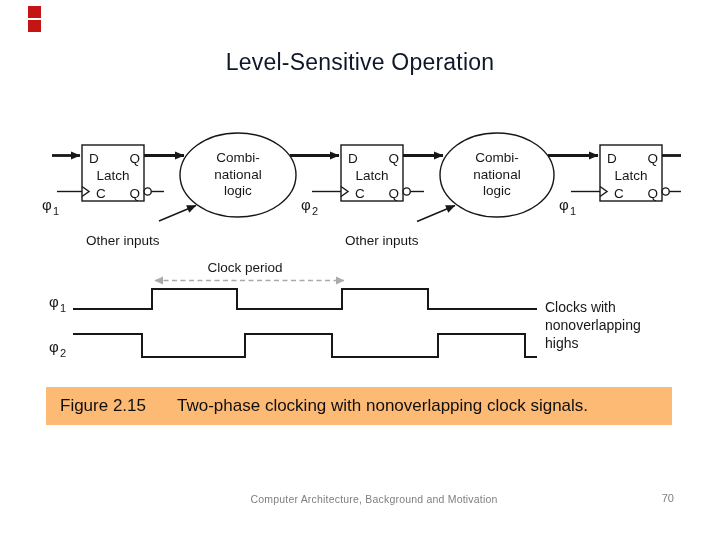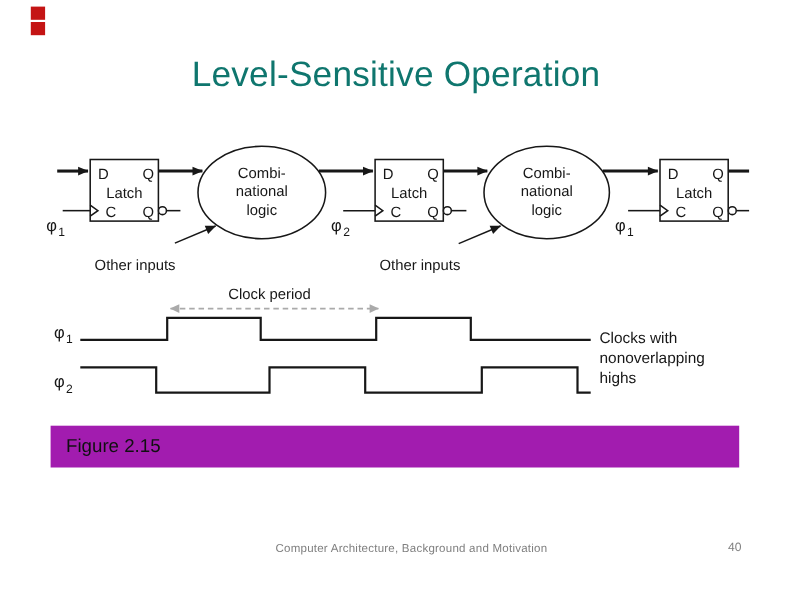--- a/index.html
+++ b/index.html
@@ -4,40 +4,40 @@
 <style>
   html,body { margin:0; padding:0; background:#e8e8e8; }
   .slide {
     position:relative; width:720px; height:540px; background:#ffffff;
     font-family:"Liberation Sans", sans-serif; overflow:hidden;
   }
   .logo { position:absolute; left:28px; top:6px; }
   .logo-sq { width:13px; height:12px; background:#c41414; margin-bottom:2px; }
   .title {
     position:absolute; top:49px; left:0; right:0; margin:0;
-    text-align:center; font-size:32px; font-weight:400; color:#0f766e;
+    text-align:center; font-size:23px; font-weight:400; color:#0f172a;
     letter-spacing:0.2px;
   }
   svg.diagram { position:absolute; left:0; top:0; }
   
   .shape  { fill:#ffffff; stroke:#171717; stroke-width:1.4; }
   .wire   { fill:none; stroke:#171717; stroke-width:1.4; }
   .thick  { fill:none; stroke:#171717; stroke-width:2.8; }
   .trace  { fill:none; stroke:#171717; stroke-width:2; }
   .dash   { fill:none; stroke:#aaaaaa; stroke-width:1.5; stroke-dasharray:5 3.5; }
   text.dl  { font-size:13.5px; fill:#171717; }
   text.el  { font-size:13.5px; fill:#171717; text-anchor:middle; }
   text.lab { font-size:13.5px; fill:#171717; }
   text.ann { font-size:14px;  fill:#171717; }
   text.phi { font-size:15px;  fill:#171717; }
   text.sub { font-size:11px;  fill:#171717; }
   text.cp  { font-size:13.5px; fill:#171717; text-anchor:middle; }
   .caption {
     position:absolute; left:46px; top:387px; width:626px; height:38px;
-    background:#a21caf; display:flex; align-items:center;
+    background:#fdba74; display:flex; align-items:center;
     font-size:17px; color:#101010; white-space:nowrap;
   }
   .caption .fig { margin-left:14px; }
   .caption .cap { margin-left:31px; }
   .footer {
     position:absolute; left:0; right:0; top:493px; text-align:center;
     font-size:10.5px; color:#7f7f7f; letter-spacing:0.2px;margin-left:28px;
   }
   .pagenum {
     position:absolute; top:492px; right:46px;
@@ -148,18 +148,19 @@
     <text class="sub" x="60" y="357">2</text>
     <polyline class="trace" points="73,334 142,334 142,357 245,357 245,334 332,334 332,357 438,357 438,334 525,334 525,357 537,357"></polyline>
 
     <text class="ann" x="545" y="312">Clocks with</text>
     <text class="ann" x="545" y="330">nonoverlapping</text>
     <text class="ann" x="545" y="348">highs</text>
   </svg>
 
   <div class="caption">
     <span class="fig">Figure 2.15</span>
+    <span class="cap">Two-phase clocking with nonoverlapping clock signals.</span>
   </div>
 
   <div class="footer">Computer Architecture, Background and Motivation</div>
-  <div class="pagenum">40</div>
+  <div class="pagenum">70</div>
 
 </div>
 
 </body></html>

